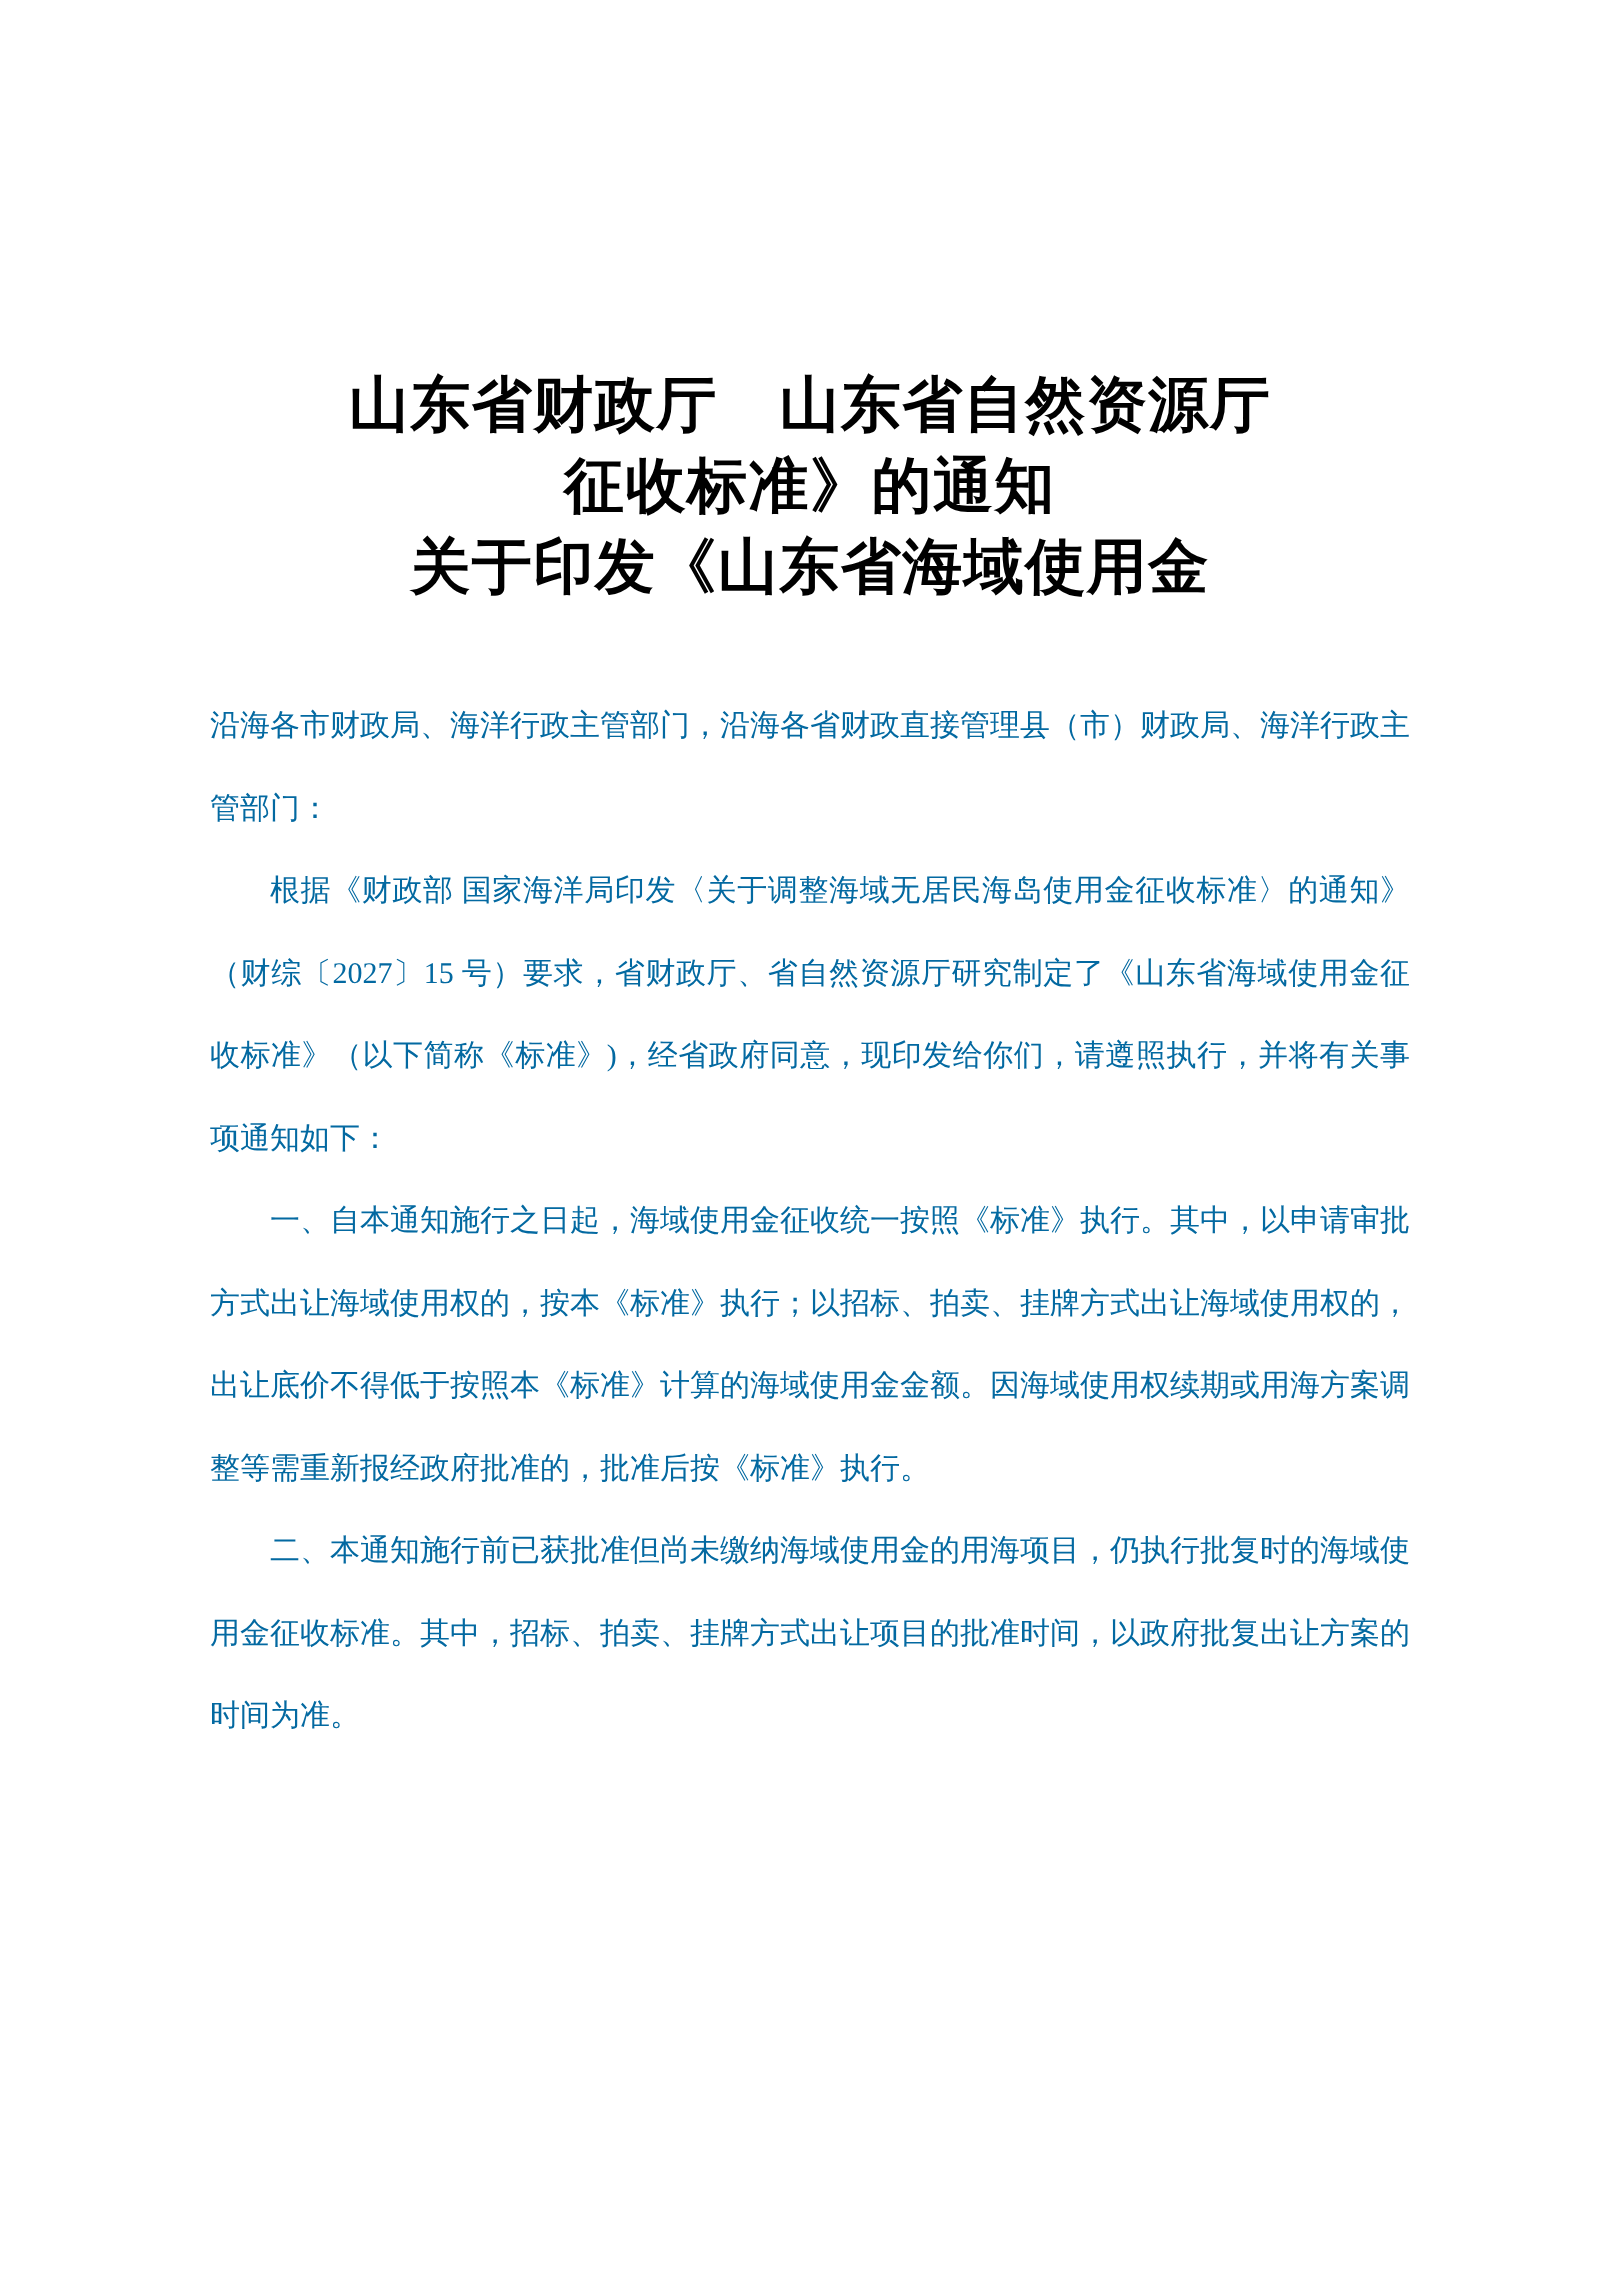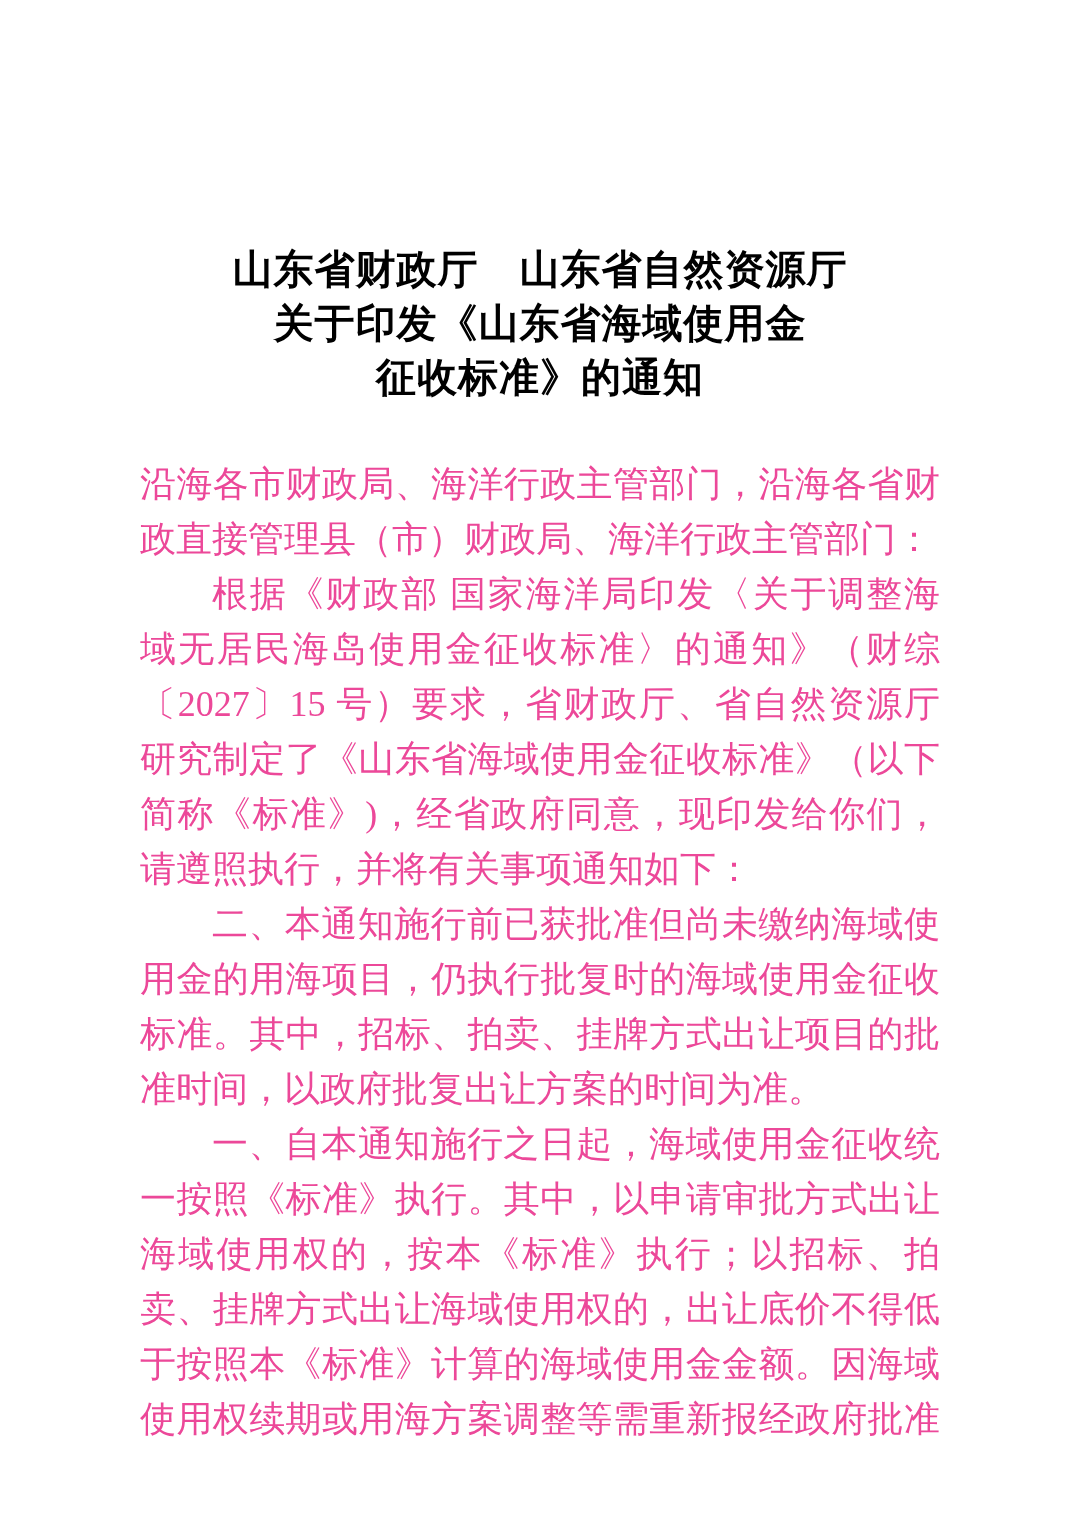--- a/index.html
+++ b/index.html
@@ -22,45 +22,45 @@
     text-align: center;
     font-weight: 700;
     font-size: 40px;
     line-height: 54px;
     letter-spacing: 1px;
     color: #000000;
   }
   .doc-body {
     margin: 52px 140px 0 140px;
     width: 800px;
-    font-size: 36px;
+    font-size: 20px;
     line-height: 55px;
     text-align: justify;
-    color: #ec4899;
+    color: #0369a1;
   }
   .doc-body p {
     margin: 0;
     padding: 0;
     text-indent: 2em;
   }
   .doc-body p.no-indent {
     text-indent: 0;
   }
 </style>
 </head>
 <body>
 
 <div class="page">
 
   <header class="doc-title">
     <div class="title-line">山东省财政厅　山东省自然资源厅</div>
+    <div class="title-line">征收标准》的通知</div>
     <div class="title-line">关于印发《山东省海域使用金</div>
-    <div class="title-line">征收标准》的通知</div>
   </header>
 
   <main class="doc-body">
     <p class="no-indent">沿海各市财政局、海洋行政主管部门，沿海各省财政直接管理县（市）财政局、海洋行政主管部门：</p>
     <p>根据《财政部 国家海洋局印发〈关于调整海域无居民海岛使用金征收标准〉的通知》（财综〔2027〕15 号）要求，省财政厅、省自然资源厅研究制定了《山东省海域使用金征收标准》（以下简称《标准》)，经省政府同意，现印发给你们，请遵照执行，并将有关事项通知如下：</p>
+    <p>一、自本通知施行之日起，海域使用金征收统一按照《标准》执行。其中，以申请审批方式出让海域使用权的，按本《标准》执行；以招标、拍卖、挂牌方式出让海域使用权的，出让底价不得低于按照本《标准》计算的海域使用金金额。因海域使用权续期或用海方案调整等需重新报经政府批准的，批准后按《标准》执行。</p>
     <p>二、本通知施行前已获批准但尚未缴纳海域使用金的用海项目，仍执行批复时的海域使用金征收标准。其中，招标、拍卖、挂牌方式出让项目的批准时间，以政府批复出让方案的时间为准。</p>
-    <p>一、自本通知施行之日起，海域使用金征收统一按照《标准》执行。其中，以申请审批方式出让海域使用权的，按本《标准》执行；以招标、拍卖、挂牌方式出让海域使用权的，出让底价不得低于按照本《标准》计算的海域使用金金额。因海域使用权续期或用海方案调整等需重新报经政府批准的，批准后按《标准》执行。</p>
   </main>
 
 </div>
 
 </body></html>

